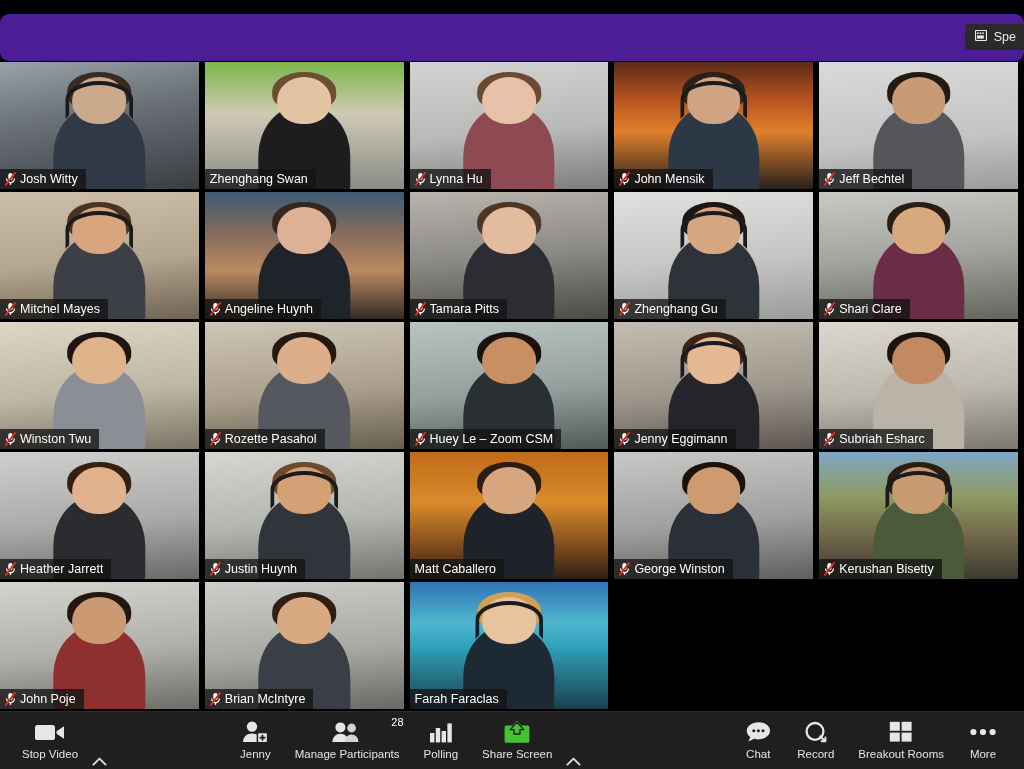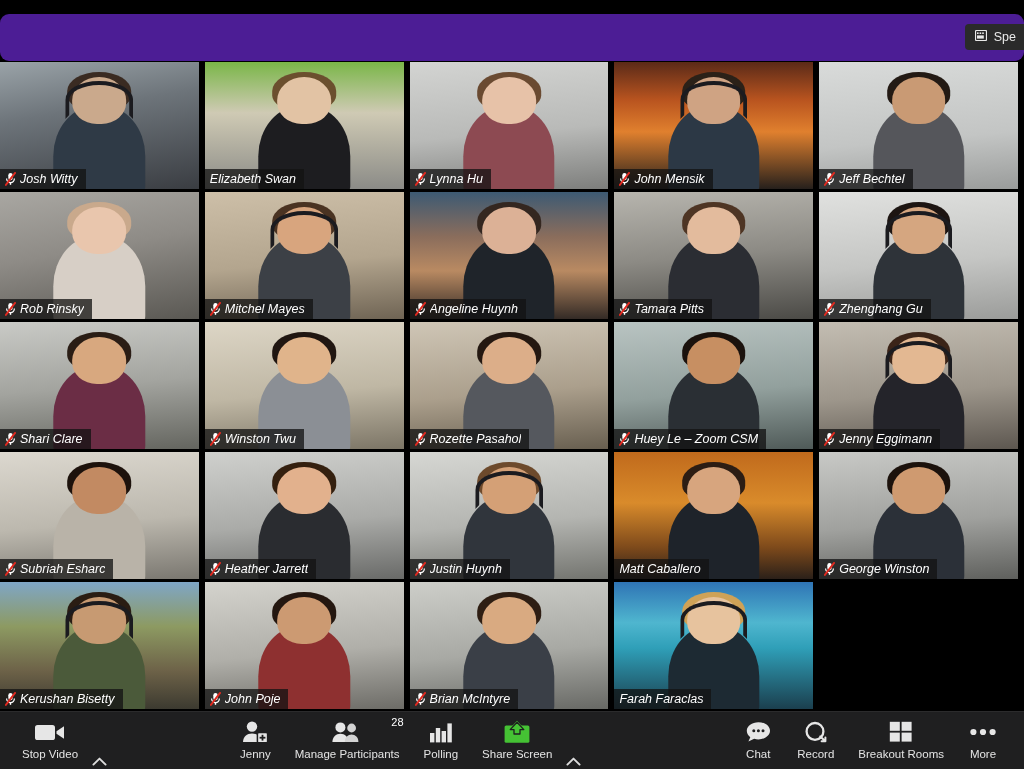--- a/index.html
+++ b/index.html
@@ -46,21 +46,21 @@
   
   .grid {
     position: absolute; top: 61px; left: 0;
     width: 1024px; height: 650px;
     display: grid;
     grid-template-columns: repeat(5, 1fr);
     grid-template-rows: repeat(5, 1fr);
     gap: 0;
     background: #000;
   }
-  .cell { position: relative; padding: 1px 6px 2px 0; font-style: italic; }
+  .cell { position: relative; padding: 1px 6px 2px 0; }
   .cell:nth-child(5n+1) { padding-left: 0; }
   .tile {
     position: relative; width: 100%; height: 100%;
     overflow: hidden;
     background: #111;
   }
   .tile.active { outline: 3px solid #d7e84a; outline-offset: -3px; }
 
   
   .vid { position: absolute; inset: 0; }
@@ -182,21 +182,21 @@
         </div>
       </div>
       <div class="cell">
         <div class="tile">
           <div class="vid" style="background: linear-gradient(rgb(122, 182, 72) 0%, rgb(207, 202, 180) 40%, rgb(139, 139, 135) 100%);">
             <div class="person" style="background: rgb(29, 29, 32);"></div>
             <div class="hair" style="background: rgb(107, 79, 46);"></div>
             <div class="head" style="background: rgb(226, 195, 164);"></div>
           </div>
           <div class="badge">
-            <span class="badge-name">Elizabeth Swan</span>
+            <span class="badge-name">Zhenghang Swan</span>
           </div>
         </div>
       </div>
       <div class="cell">
         <div class="tile">
           <div class="vid" style="background: linear-gradient(175deg, rgb(211, 212, 210) 0%, rgb(185, 186, 184) 55%, rgb(125, 126, 124) 100%);">
             <div class="person" style="background: rgb(141, 74, 82);"></div>
             <div class="hair" style="background: rgb(106, 74, 49);"></div>
             <div class="head" style="background: rgb(231, 194, 168);"></div>
           </div>
@@ -241,39 +241,20 @@
           </div>
           <div class="badge">
             <span class="mute-icon">
 <svg viewBox="0 0 11 14" xmlns="http://www.w3.org/2000/svg">
   <rect x="3.3" y="1" width="4.4" height="7.2" rx="2.2" fill="#ffffff"></rect>
   <path d="M1.6 6.6c0 2.3 1.7 4.1 3.9 4.1s3.9-1.8 3.9-4.1" fill="none" stroke="#ffffff" stroke-width="1.25"></path>
   <rect x="4.8" y="10.4" width="1.4" height="2.4" fill="#ffffff"></rect>
   <line x1="0.9" y1="12.9" x2="10.1" y2="0.9" stroke="#e02a20" stroke-width="1.9" stroke-linecap="round"></line>
 </svg></span>
             <span class="badge-name">Jeff Bechtel</span>
-          </div>
-        </div>
-      </div>
-      <div class="cell">
-        <div class="tile">
-          <div class="vid" style="background: linear-gradient(170deg, rgb(169, 167, 162) 0%, rgb(142, 139, 134) 45%, rgb(90, 88, 83) 100%);">
-            <div class="person" style="background: rgb(215, 207, 198);"></div>
-            <div class="hair" style="background: rgb(201, 169, 140);"></div>
-            <div class="head" style="background: rgb(233, 198, 173);"></div>
-          </div>
-          <div class="badge">
-            <span class="mute-icon">
-<svg viewBox="0 0 11 14" xmlns="http://www.w3.org/2000/svg">
-  <rect x="3.3" y="1" width="4.4" height="7.2" rx="2.2" fill="#ffffff"></rect>
-  <path d="M1.6 6.6c0 2.3 1.7 4.1 3.9 4.1s3.9-1.8 3.9-4.1" fill="none" stroke="#ffffff" stroke-width="1.25"></path>
-  <rect x="4.8" y="10.4" width="1.4" height="2.4" fill="#ffffff"></rect>
-  <line x1="0.9" y1="12.9" x2="10.1" y2="0.9" stroke="#e02a20" stroke-width="1.9" stroke-linecap="round"></line>
-</svg></span>
-            <span class="badge-name">Rob Rinsky</span>
           </div>
         </div>
       </div>
       <div class="cell">
         <div class="tile">
           <div class="vid" style="background: linear-gradient(175deg, rgb(205, 191, 168) 0%, rgb(179, 165, 142) 55%, rgb(111, 100, 84) 100%);">
             <div class="person" style="background: rgb(60, 64, 70);"></div>
             <div class="hair" style="background: rgb(74, 51, 34);"></div>
             <div class="head" style="background: rgb(216, 165, 126);"></div>
             <div class="phones"></div>

